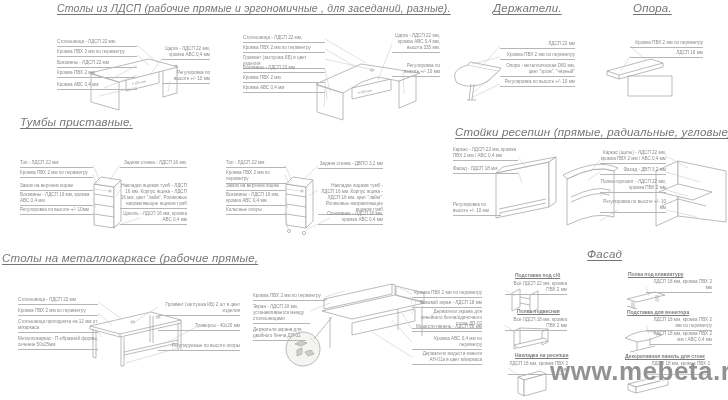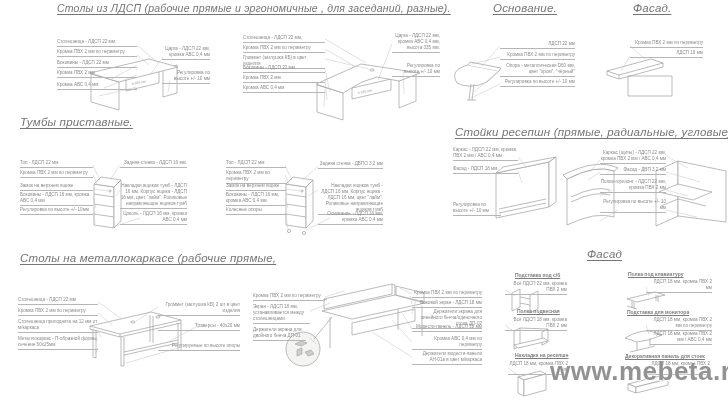--- a/index.html
+++ b/index.html
@@ -158,25 +158,25 @@
         <polygon points="628,384 636,387 636,393 628,390" fill="#fff"></polygon>
         <polygon points="636,387 668,379 668,385 636,393" fill="#fff"></polygon>
       </g>
       <g stroke="#c2c2c2" stroke-width="0.5">
         <path d="M505,290 L515,296 M505,325 L516,333 M508,368 L521,377 M646,287 L649,296 M646,325 L649,334 M648,368 L655,380"></path>
       </g>
     </g>
   </svg>
 
   <div class="h main" style="left:57px;top:2px">Столы из ЛДСП (рабочие прямые и эргономичные , для заседаний, разные).</div>
-  <div class="h" style="left:493px;top:2px">Основание.</div>
-  <div class="h" style="left:633px;top:2px">Фасад.</div>
+  <div class="h" style="left:493px;top:2px">Держатели.</div>
+  <div class="h" style="left:633px;top:2px">Опора.</div>
   <div class="h" style="left:20px;top:116px">Тумбы приставные.</div>
   <div class="h" style="left:455px;top:126px">Стойки ресепшн (прямые, радиальные, угловые).</div>
-  <div class="h" style="left:20px;top:252px">Столы на металлокаркасе (рабочие прямые,</div>
+  <div class="h" style="left:2px;top:252px">Столы на металлокаркасе (рабочие прямые,</div>
   <div class="h" style="left:587px;top:248px">Фасад</div>
 
   <div class="lb" style="left:57px;top:39px;width:80px">Столешница - ЛДСП 22 мм.</div>
   <div class="lb" style="left:57px;top:49px;width:80px">Кромка ПВХ 2 мм по периметру</div>
   <div class="lb" style="left:57px;top:60px;width:80px">Боковины - ЛДСП 22 мм</div>
   <div class="lb" style="left:57px;top:70px;width:80px">Кромка ПВХ 2 мм</div>
   <div class="lb" style="left:57px;top:82px;width:80px">Кромка АВС 0,4 мм</div>
   <div class="lb r" style="left:162px;top:46px;width:48px">Царга - ЛДСП 22 мм, кромка АВС 0,4 мм</div>
   <div class="lb r" style="left:162px;top:70px;width:48px">Регулировка по высоте +/- 10 мм</div>
 

